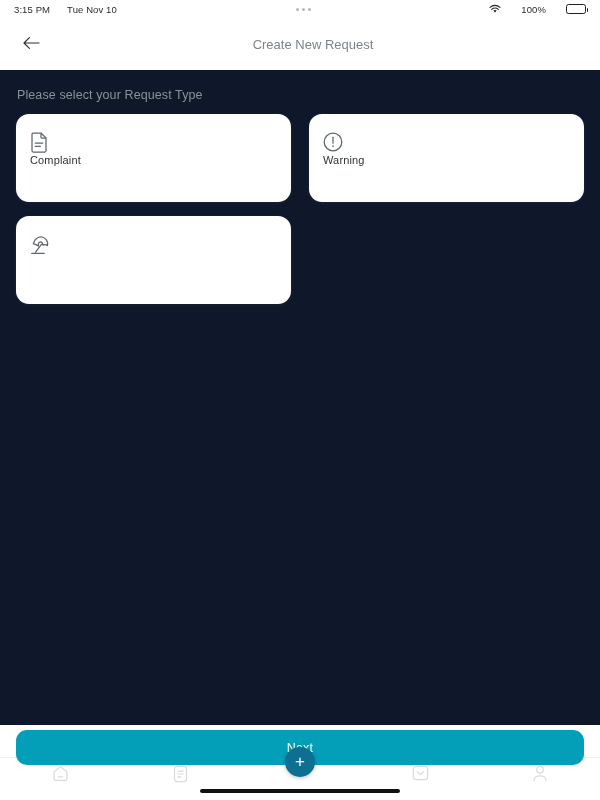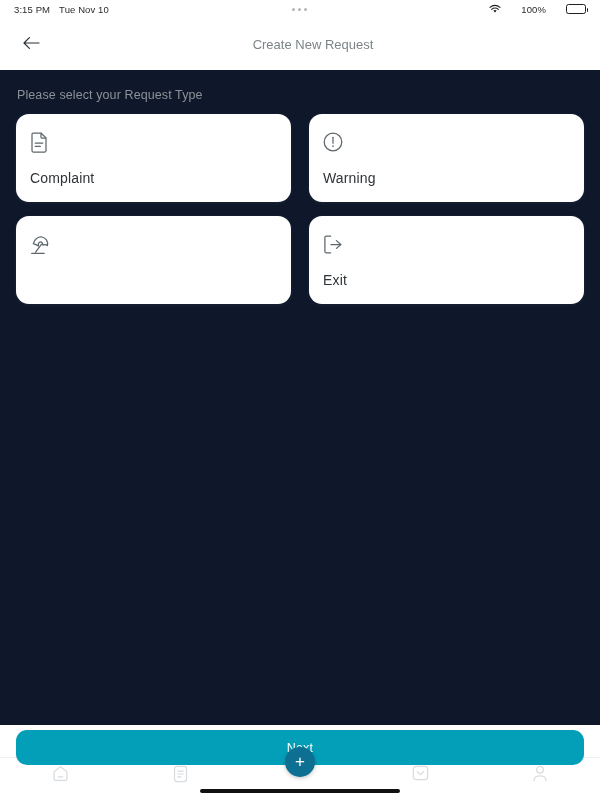--- a/index.html
+++ b/index.html
@@ -24,21 +24,21 @@
     justify-content: space-between;
     padding: 0 14px;
     background: #ffffff;
     font-size: 9.5px;
     color: #2b2b2b;
     letter-spacing: 0.1px;
   }
   .status-left {
     display: flex;
     align-items: center;
-    gap: 9px;
+    gap: 17px;
   }
   .status-center {
     display: flex;
     align-items: center;
     gap: 3px;
   }
   .dot {
     width: 3px;
     height: 3px;
     border-radius: 50%;
@@ -140,23 +140,22 @@
   }
   .card-icon {
     height: 24px;
     width: 24px;
     display: flex;
     align-items: center;
     justify-content: flex-start;
     color: #5e676c;
   }
   .card-label {
-    font-size: 14px;
+    font-size: 11px;
     color: #2e3438;
-    margin-top: 16px;
     letter-spacing: 0.15px;
     white-space: nowrap;
   }
 
   
   .footer {
     position: absolute;
     left: 0;
     right: 0;
     bottom: 0;
@@ -310,30 +309,20 @@
     <div class="card">
       <span class="card-icon">
         <svg width="21" height="21" viewBox="0 0 21 21" fill="none">
           <path d="M3.3 9.6c.9-4.3 4.9-7.3 8.8-6.6 3.9.7 6.3 4.6 5.3 8.7-1.6-1.5-3.1-1.3-4.4-.6-.5-2.2-1.6-3.4-3-3.1-1.4.3-1.9 1.8-1.6 4-1.4-1.1-3.1-1.7-5.1-2.4z" stroke="#5e676c" stroke-width="1.25" stroke-linejoin="round"></path>
           <path d="M11.4 10.4L5.6 18.2" stroke="#5e676c" stroke-width="1.25" stroke-linecap="round"></path>
           <path d="M1.6 19.3h12.6" stroke="#5e676c" stroke-width="1.25" stroke-linecap="round"></path>
         </svg>
       </span>
     </div>
 
-    <div class="card">
-      <span class="card-icon">
-        <svg width="21" height="19" viewBox="0 0 21 19" fill="none">
-          <path d="M7.6 1.2H3.1C2.4 1.2 1.9 1.7 1.9 2.4v14.2c0 .7.5 1.2 1.2 1.2h4.5" stroke="#5e676c" stroke-width="1.25" stroke-linecap="round" stroke-linejoin="round"></path>
-          <path d="M13.4 5.6L17.8 9.5l-4.4 3.9" stroke="#5e676c" stroke-width="1.25" stroke-linecap="round" stroke-linejoin="round"></path>
-          <path d="M17.8 9.5H7.9" stroke="#5e676c" stroke-width="1.25" stroke-linecap="round"></path>
-        </svg>
-      </span>
-      <span class="card-label">Exit</span>
-    </div>
 
 
 
   </div>
 </div>
 
 <button class="next-button">Next</button>
 
 <div class="footer"></div>
 

